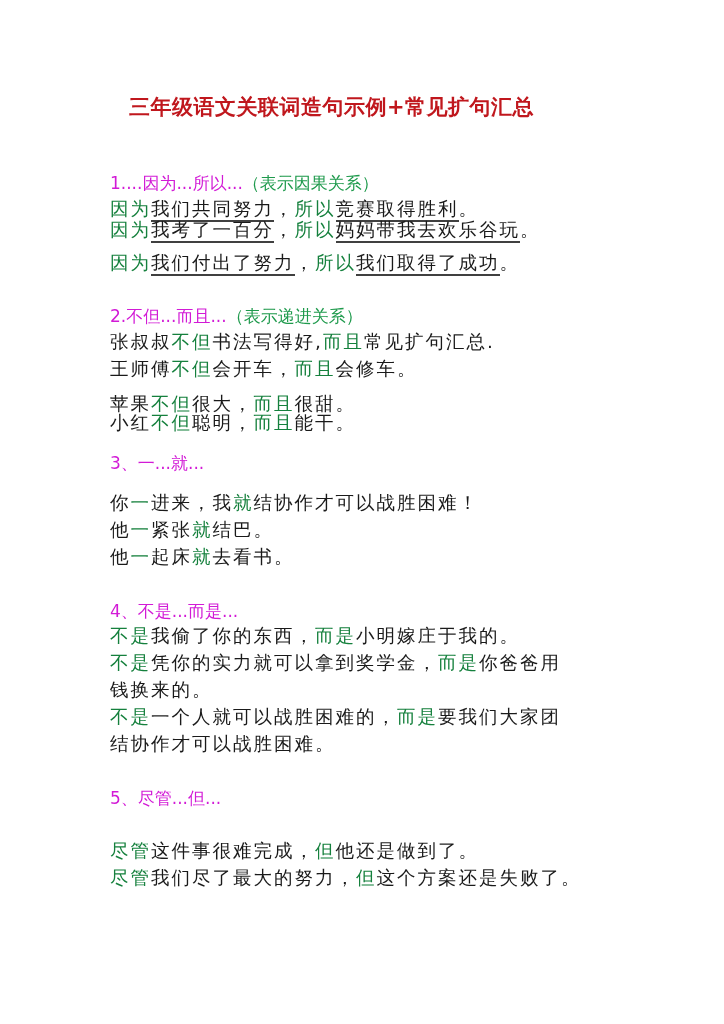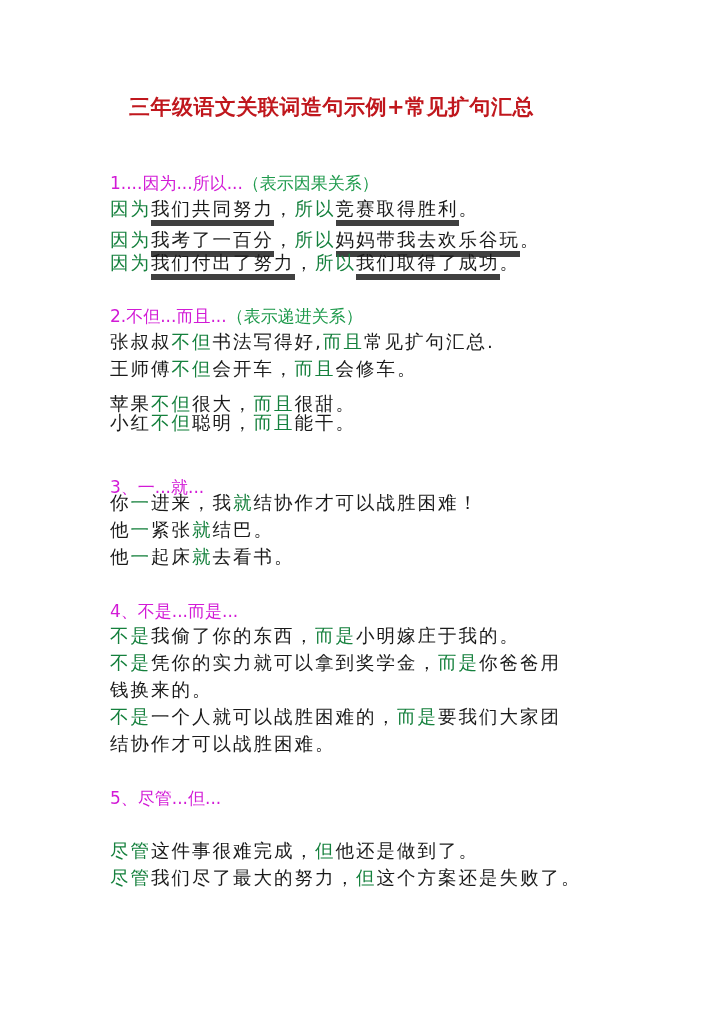--- a/index.html
+++ b/index.html
@@ -4,34 +4,34 @@
   <style>
     html, body { margin: 0; padding: 0; background: #ffffff; }
     body { width: 724px; height: 1024px; position: relative; overflow: hidden;
       font-family: "DejaVu Sans", "Liberation Sans", sans-serif; color: #1a1a1a; }
     .title { position: absolute; top: 93px; left: 0; width: 663px; text-align: center;
       font-size: 21px; font-weight: bold; color: #c0171d; letter-spacing: 0.5px; }
     .h { position: absolute; left: 110px; font-size: 17px; font-weight: normal; color: #d21ad6; white-space: nowrap; }
     .h .note { color: #1e9a4c; }
     .line { position: absolute; left: 110px; font-size: 18.5px; white-space: nowrap; letter-spacing: 2px; line-height: 24px; }
     .k { color: #15803d; }
-    .u { border-bottom: 6px solid #404040; padding-bottom: 1px; }
+    .u { border-bottom: 2px solid #404040; padding-bottom: 1px; }
   </style>
 </head>
 <body>
 
 <div class="title">三年级语文关联词造句示例+常见扩句汇总</div>
 
 <div class="h" style="top:172px">
   <span>1....因为...所以...</span><span class="note">（表示因果关系）</span>
 </div>
 <div class="line" style="top:197px">
   <span class="k">因为</span><span class="u">我们共同努力</span><span>，</span><span class="k">所以</span><span class="u">竞赛取得胜利</span><span>。</span>
 </div>
-<div class="line" style="top:228px">
+<div class="line" style="top:218px">
   <span class="k">因为</span><span class="u">我考了一百分</span><span>，</span><span class="k">所以</span><span class="u">妈妈带我去欢乐谷玩</span><span>。</span>
 </div>
 <div class="line" style="top:251px">
   <span class="k">因为</span><span class="u">我们付出了努力</span><span>，</span><span class="k">所以</span><span class="u">我们取得了成功</span><span>。</span>
 </div>
 
 <div class="h" style="top:305px">
   <span>2.不但...而且...</span><span class="note">（表示递进关系）</span>
 </div>
 <div class="line" style="top:330px">
@@ -40,21 +40,21 @@
 <div class="line" style="top:357px">
   <span>王师傅</span><span class="k">不但</span><span>会开车，</span><span class="k">而且</span><span>会修车。</span>
 </div>
 <div class="line" style="top:392px">
   <span>苹果</span><span class="k">不但</span><span>很大，</span><span class="k">而且</span><span>很甜。</span>
 </div>
 <div class="line" style="top:411px">
   <span>小红</span><span class="k">不但</span><span>聪明，</span><span class="k">而且</span><span>能干。</span>
 </div>
 
-<div class="h" style="top:476px">
+<div class="h" style="top:452px">
   <span>3、一...就...</span>
 </div>
 <div class="line" style="top:491px">
   <span>你</span><span class="k">一</span><span>进来，我</span><span class="k">就</span><span>结协作才可以战胜困难！</span>
 </div>
 <div class="line" style="top:518px">
   <span>他</span><span class="k">一</span><span>紧张</span><span class="k">就</span><span>结巴。</span>
 </div>
 <div class="line" style="top:545px">
   <span>他</span><span class="k">一</span><span>起床</span><span class="k">就</span><span>去看书。</span>

